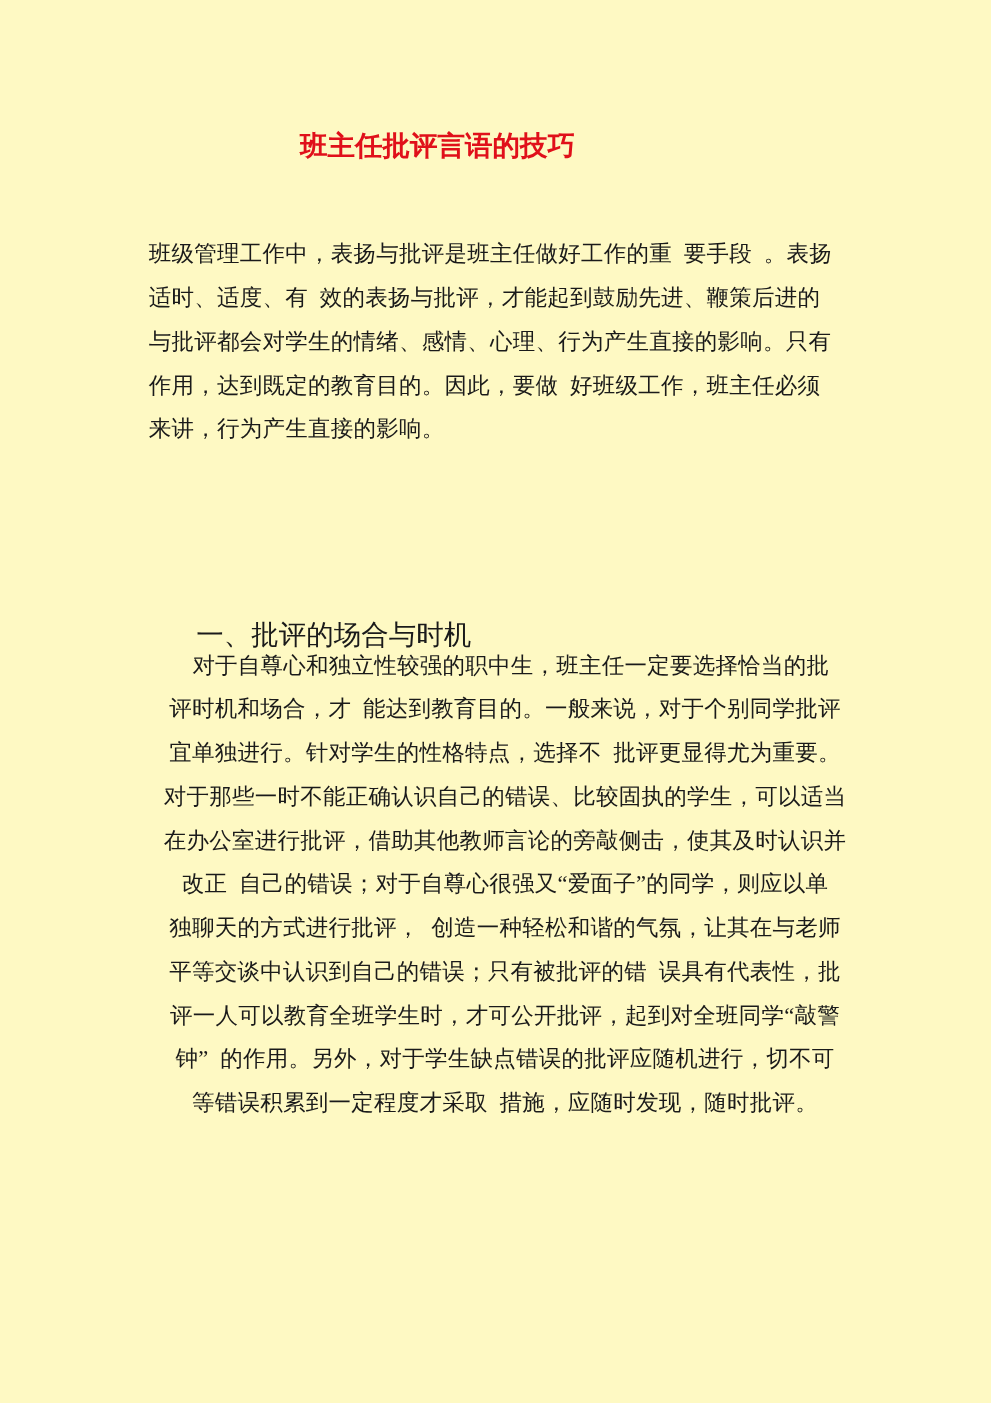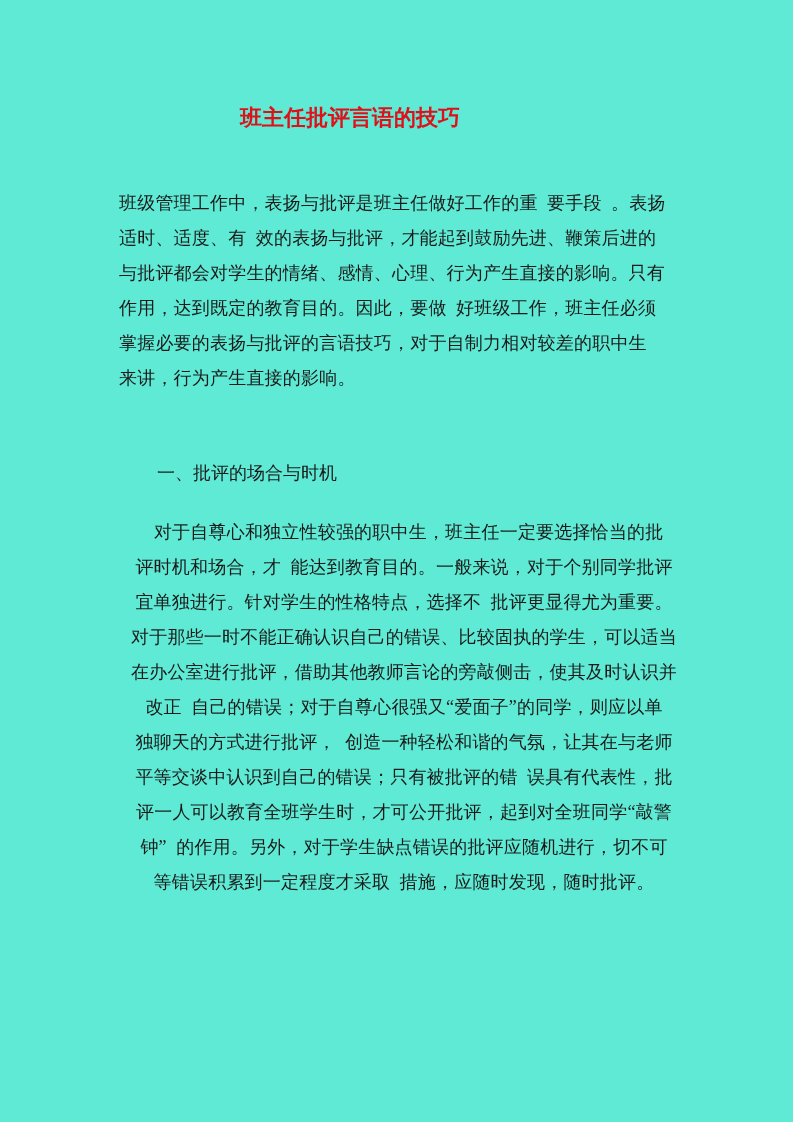--- a/index.html
+++ b/index.html
@@ -13,21 +13,21 @@
       position: relative;
       overflow: hidden;
       font-family: "DejaVu Serif", "Liberation Serif", serif;
       color: #1a1a1a;
     }
     .page {
       position: absolute;
       left: 0; top: 0;
       width: 793px;
       height: 1122px;
-      background: #5eead4;
+      background: #fef9c3;
     }
     .title {
       position: absolute;
       left: 240px;
       top: 100px;
       font-size: 22px;
       font-weight: bold;
       color: #e0101a;
       letter-spacing: 0px;
       white-space: nowrap;
@@ -44,41 +44,39 @@
       height: 35px;
       line-height: 35px;
       font-size: 18px;
       white-space: pre;
       letter-spacing: 0.2px;
     }
     #intro { top: 186px; }
     #section-heading {
       position: absolute;
       left: 157px;
-      top: 457px;
-      font-size: 18px;
+      top: 491px;
+      font-size: 22px;
       line-height: 35px;
       white-space: pre;
-      font-family: Liberation Mono, monospace;
     }
     #section-body { top: 515px; text-align: center; }
   </style>
 </head>
 <body>
 
 <div class="page">
 
   <div class="title">班主任批评言语的技巧</div>
 
   <div class="para" id="intro">
     <span class="line">班级管理工作中，表扬与批评是班主任做好工作的重  要手段  。表扬</span>
     <span class="line">适时、适度、有  效的表扬与批评，才能起到鼓励先进、鞭策后进的</span>
     <span class="line">与批评都会对学生的情绪、感情、心理、行为产生直接的影响。只有</span>
     <span class="line">作用，达到既定的教育目的。因此，要做  好班级工作，班主任必须</span>
-    <span class="line">掌握必要的表扬与批评的言语技巧，对于自制力相对较差的职中生</span>
     <span class="line">来讲，行为产生直接的影响。</span>
   </div>
 
   <div id="section-heading">一、批评的场合与时机</div>
 
   <div class="para" id="section-body">
     <span class="line">  对于自尊心和独立性较强的职中生，班主任一定要选择恰当的批</span>
     <span class="line">评时机和场合，才  能达到教育目的。一般来说，对于个别同学批评</span>
     <span class="line">宜单独进行。针对学生的性格特点，选择不  批评更显得尤为重要。</span>
     <span class="line">对于那些一时不能正确认识自己的错误、比较固执的学生，可以适当</span>

